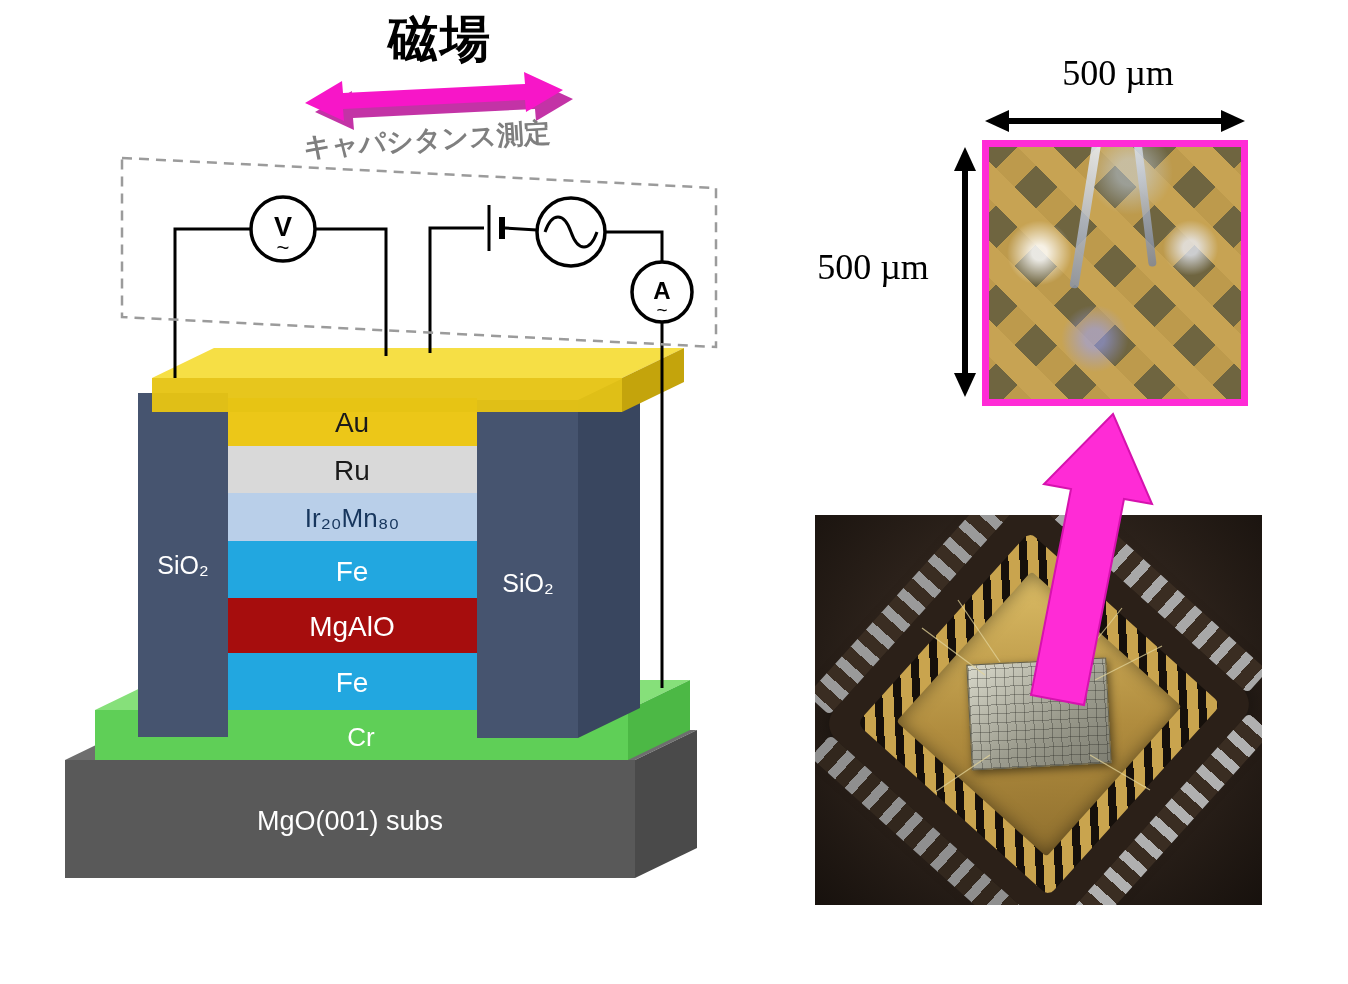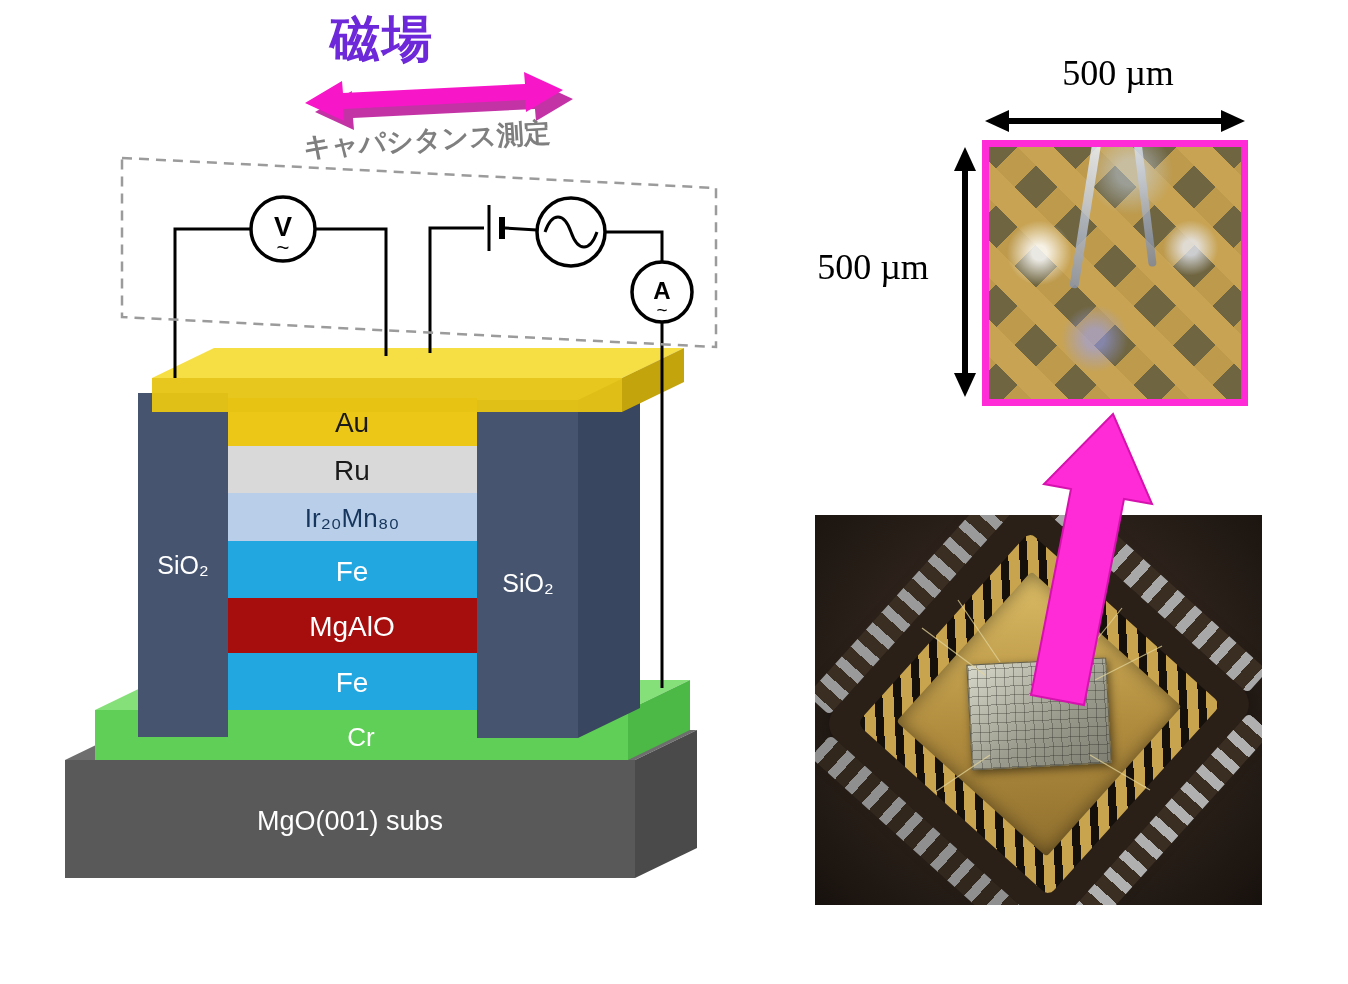--- a/index.html
+++ b/index.html
@@ -44,22 +44,22 @@
       repeating-linear-gradient(90deg, rgba(40,40,35,.35) 0 1px, rgba(0,0,0,0) 1px 9px),
       repeating-linear-gradient(0deg, rgba(40,40,35,.35) 0 1px, rgba(0,0,0,0) 1px 9px),
       linear-gradient(145deg,#d8d8ca,#9a9a8c 60%,#7e7e72);
     border:1px solid #5f5f52;box-shadow:2px 3px 8px rgba(0,0,0,.5);}
 
   
   .overlay{position:absolute;left:0;top:0;z-index:5;pointer-events:none;}
   .overlay text{font-family:"Liberation Sans",sans-serif;}
 
   
-  .field-title{position:absolute;left:330px;top:6px;width:220px;z-index:6;
-    font-size:50px;font-weight:bold;color:#6d28d9;letter-spacing:2px;}
+  .field-title{position:absolute;left:330px;top:6px;width:220px;text-align:center;z-index:6;
+    font-size:50px;font-weight:bold;color:#000000;letter-spacing:2px;}
   .meas-title{position:absolute;left:232px;top:122px;width:390px;text-align:center;z-index:6;
     font-size:27px;font-weight:bold;color:#7f7f7f;transform:rotate(-3.5deg);}
   .scale-top{position:absolute;left:1013px;top:52px;width:210px;text-align:center;z-index:6;
     font-size:36px;color:#000;font-family:"Liberation Serif",serif;}
   .scale-left{position:absolute;left:798px;top:246px;width:150px;text-align:center;z-index:6;
     font-size:36px;color:#000;font-family:"Liberation Serif",serif;}
 </style>
 </head>
 <body>
 

